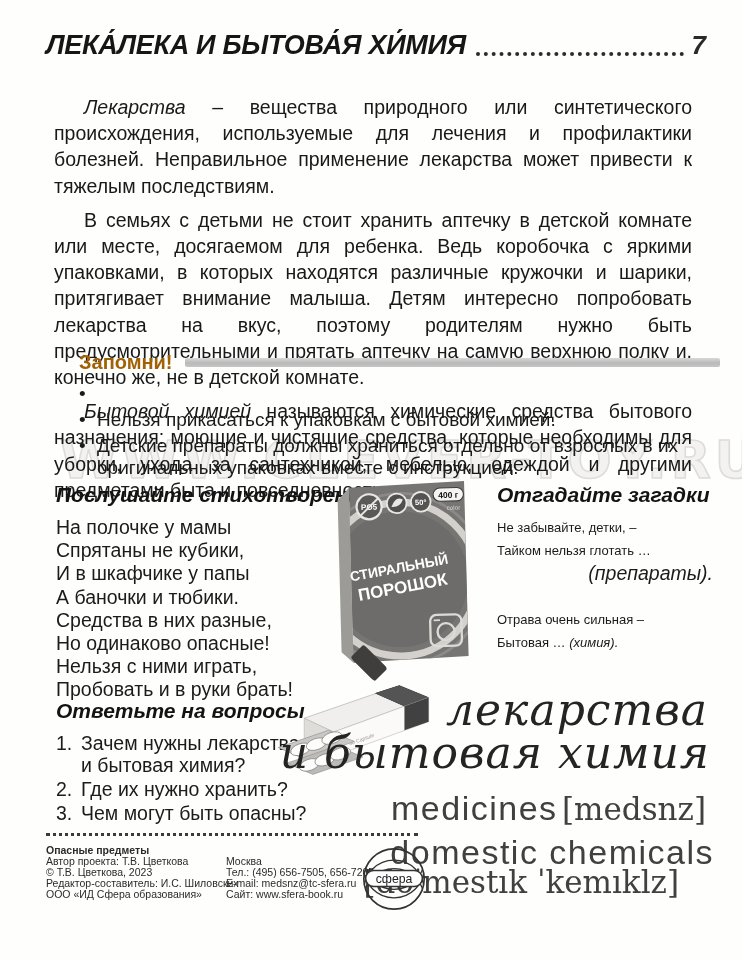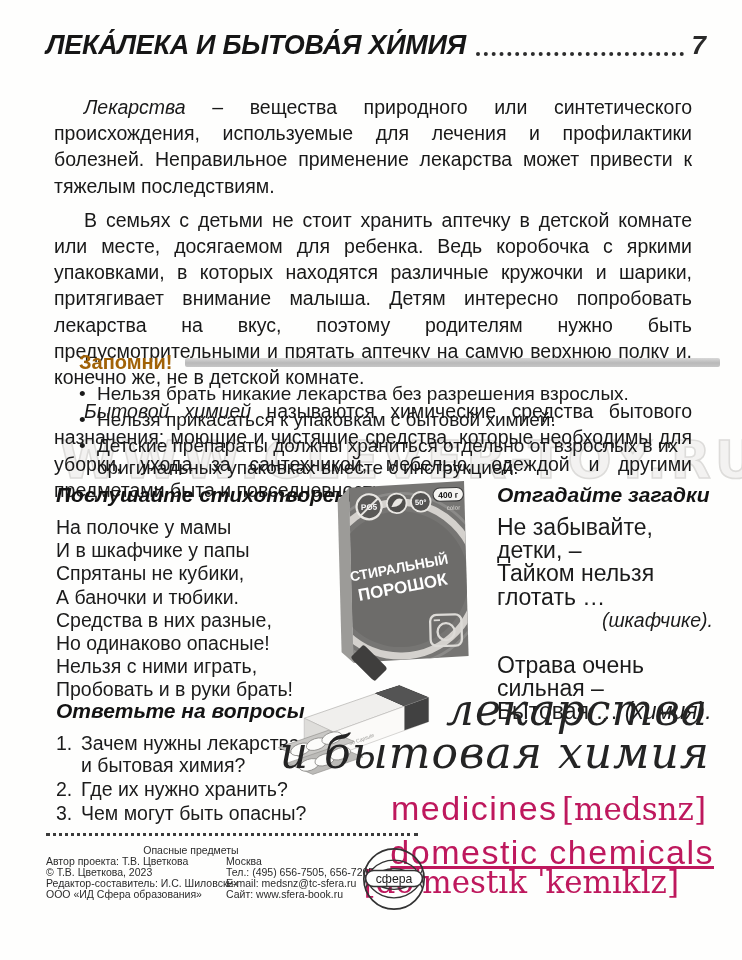--- a/index.html
+++ b/index.html
@@ -29,47 +29,47 @@
   
   .wm{position:absolute;left:60px;top:430px;z-index:0;white-space:nowrap;
       font-family:"DejaVu Sans",sans-serif;font-weight:bold;font-size:52px;letter-spacing:4px;
       color:#f3f2f1;-webkit-text-stroke:1.6px #dddcda;text-stroke:1.6px #dddcda;}
   .layer{position:relative;z-index:1;}
   
   .col-head{font-weight:bold;font-style:italic;font-size:21px;white-space:nowrap;color:#131313;margin-bottom:9px;}
   .poem{position:absolute;left:56px;top:483px;width:268px;}
   .poem-line{font-size:19.5px;line-height:23.2px;}
   .riddles{position:absolute;left:497px;top:483px;width:222px;}
-  .riddle-line{font-size:23px;line-height:23.2px;}
+  .riddle-line{font-size:13px;line-height:23.2px;}
   .riddle-ans{font-size:19.5px;line-height:23.2px;font-style:italic;text-align:right;padding-right:6px;}
   .riddle-gap{height:22px;}
   .questions{position:absolute;left:56px;top:699px;width:256px;}
   .q-item{display:flex;font-size:19.5px;line-height:22px;margin-bottom:2px;}
   .q-num{width:25px;flex:none;}
   
   .powder{position:absolute;left:336px;top:477px;width:134px;transform:rotate(-1.5deg);}
   .shadow-diamond{position:absolute;left:352px;top:646px;width:34px;height:34px;
                   background:#3f3e3d;transform:rotate(45deg) scaleY(.55);border-radius:4px;}
   .pills{position:absolute;left:278px;top:656px;width:182px;}
   
   .cursive{position:absolute;text-align:right;font-family:"DejaVu Serif",serif;font-style:italic;
            font-size:44px;color:#242424;white-space:nowrap;letter-spacing:1px;}
   .cur1{top:684px;right:34px;}
   .cur2{top:727px;right:32px;}
-  .en{position:absolute;white-space:nowrap;color:#be185d;}
+  .en{position:absolute;white-space:nowrap;color:#404040;}
   .en-sans{font-family:"Liberation Sans",sans-serif;font-size:34px;letter-spacing:1.5px;}
   .en-serif{font-family:"DejaVu Serif",serif;font-size:31px;}
   .en1{top:789px;right:36px;}
-  .en2{top:833px;right:28px;text-decoration:underline;}
+  .en2{top:833px;right:28px;}
   .en3{top:864px;right:63px;}
   
   .foot-dots{position:absolute;left:46px;top:833px;width:372px;border-bottom:3.5px dotted #3b3b3b;}
   .foot{font-size:10.5px;line-height:11.1px;color:#2b2b2b;}
   .foot-left{position:absolute;left:46px;top:845px;}
-  .foot-left .b{font-weight:normal;text-align:right;}
+  .foot-left .b{font-weight:bold;}
   .foot-right{position:absolute;left:226px;top:856px;}
   .logo{position:absolute;left:361px;top:846px;}
   svg text{font-family:"Liberation Sans",sans-serif;}
 </style>
 </head>
 <body>
 
 <div class="page">
 
   <div class="wm">WWW.CLEVER-TOY.RU</div>
@@ -89,50 +89,49 @@
     </div>
 
     <div class="rem">
       <div class="rem-row">
         <span class="rem-title">Запомни!</span>
         <span class="rem-bar"></span>
       </div>
       <div class="rem-list">
         <div class="bullet">
             <span class="dot">•</span>
-            <span>Нельзя брать никакие лекарства без разрешения взрослых.</span>
           </div>
         <div class="bullet">
             <span class="dot">•</span>
             <span>Нельзя прикасаться к упаковкам с бытовой химией.</span>
           </div>
         <div class="bullet">
             <span class="dot">•</span>
             <span>Детские препараты должны храниться отдельно от взрослых в их оригинальных упаковках вместе с инструкцией.</span>
           </div>
       </div>
     </div>
 
     <div class="poem">
       <div class="col-head">Послушайте стихотворение</div>
       <div class="poem-line">На полочке у мамы</div>
+      <div class="poem-line">Спрятаны не кубики,</div>
       <div class="poem-line">И в шкафчике у папы</div>
-      <div class="poem-line">Спрятаны не кубики,</div>
       <div class="poem-line">А баночки и тюбики.</div>
       <div class="poem-line">Средства в них разные,</div>
       <div class="poem-line">Но одинаково опасные!</div>
       <div class="poem-line">Нельзя с ними играть,</div>
       <div class="poem-line">Пробовать и в руки брать!</div>
     </div>
 
     <div class="riddles">
       <div class="col-head">Отгадайте загадки</div>
       <div class="riddle-line">Не забывайте, детки, –</div>
       <div class="riddle-line">Тайком нельзя глотать …</div>
-      <div class="riddle-ans">(шкафчике).</div>
+      <div class="riddle-ans">(препараты).</div>
       <div class="riddle-gap"></div>
       <div class="riddle-line">Отрава очень сильная –</div>
       <div class="riddle-line"><span>Бытовая … </span><span class="ital">(химия).</span></div>
     </div>
 
     <div class="questions">
       <div class="col-head">Ответьте на вопросы</div>
       <div class="q-item">
           <span class="q-num">1.</span>
           <span>Зачем нужны лекарства и бытовая химия?</span>

